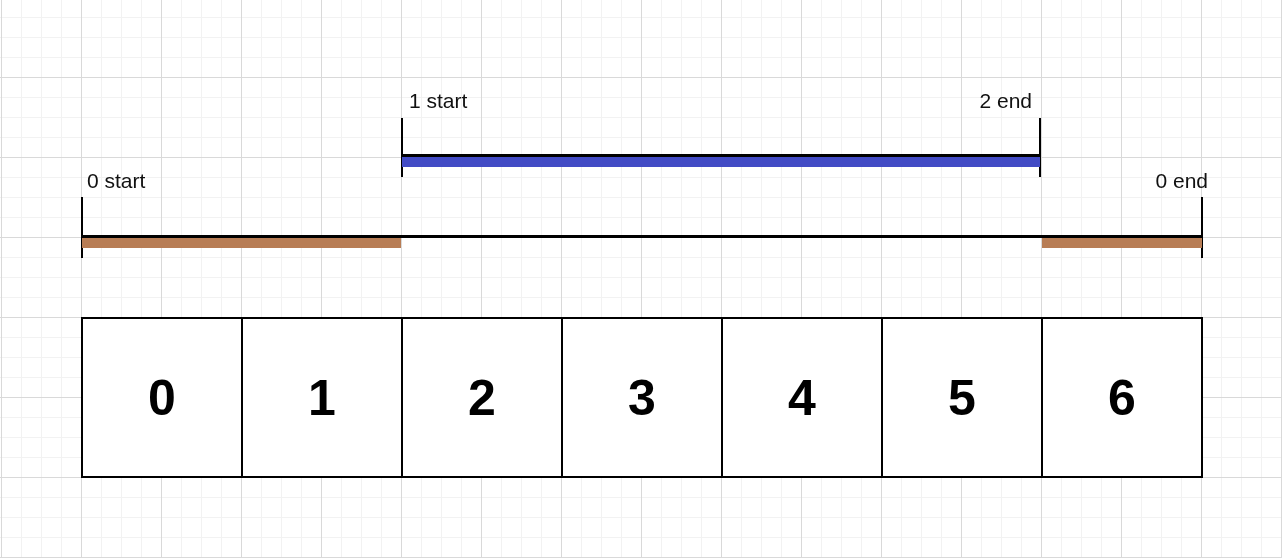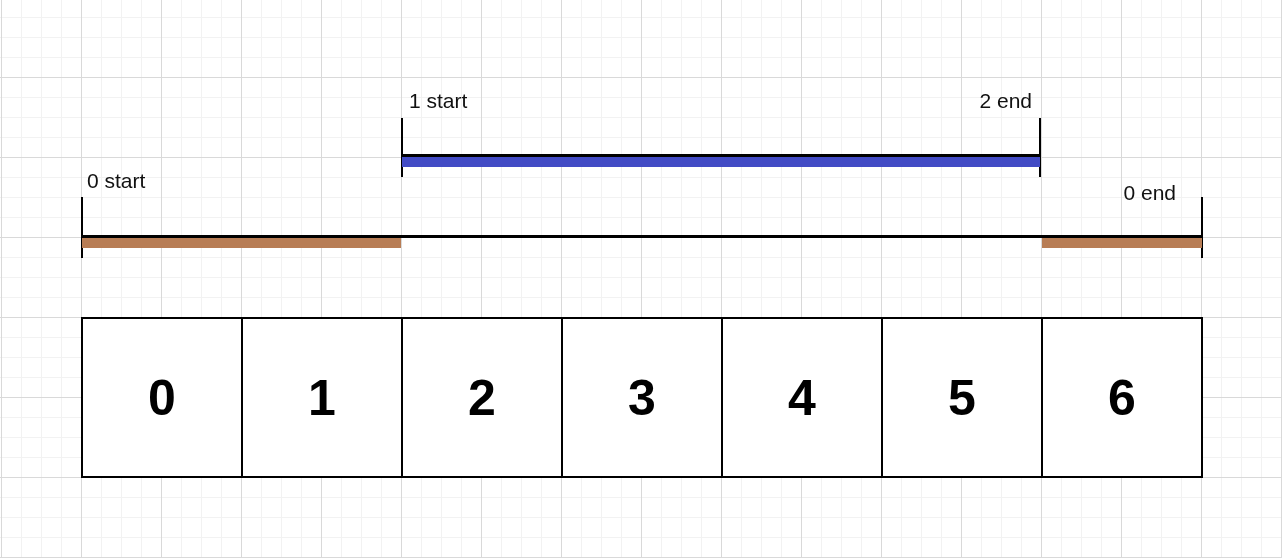--- a/index.html
+++ b/index.html
@@ -55,21 +55,21 @@
   
   .s1-start-lbl { left: 409px; top: 90px; }
   .s1-end-lbl   { right: 250px; top: 90px; }
   .s1-tick-l    { left: 401px; top: 118px; height: 59px; }
   .s1-tick-r    { left: 1039px; top: 118px; height: 59px; }
   .s1-line      { left: 402px; top: 154px; width: 638px; }
   .s1-bar       { left: 402px; top: 157px; width: 638px; }
 
   
   .s0-start-lbl { left: 87px; top: 170px; }
-  .s0-end-lbl   { right: 106px; top: 170px; margin-top: 12px; }
+  .s0-end-lbl   { right: 74px; top: 170px; }
   .s0-tick-l    { left: 81px; top: 197px; height: 61px; }
   .s0-tick-r    { left: 1201px; top: 197px; height: 61px; }
   .s0-line      { left: 82px; top: 235px; width: 1120px; }
   .s0-bar-left  { left: 82px; top: 238px; width: 319px; }
   .s0-bar-right { left: 1042px; top: 238px; width: 160px; }
 
   
   .array-row {
     position: absolute;
     left: 81px;

